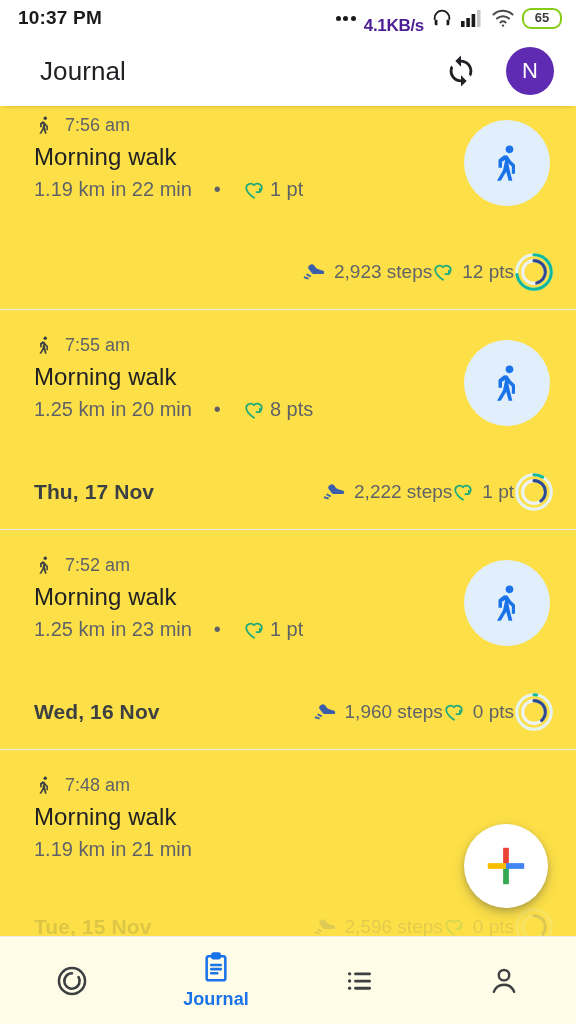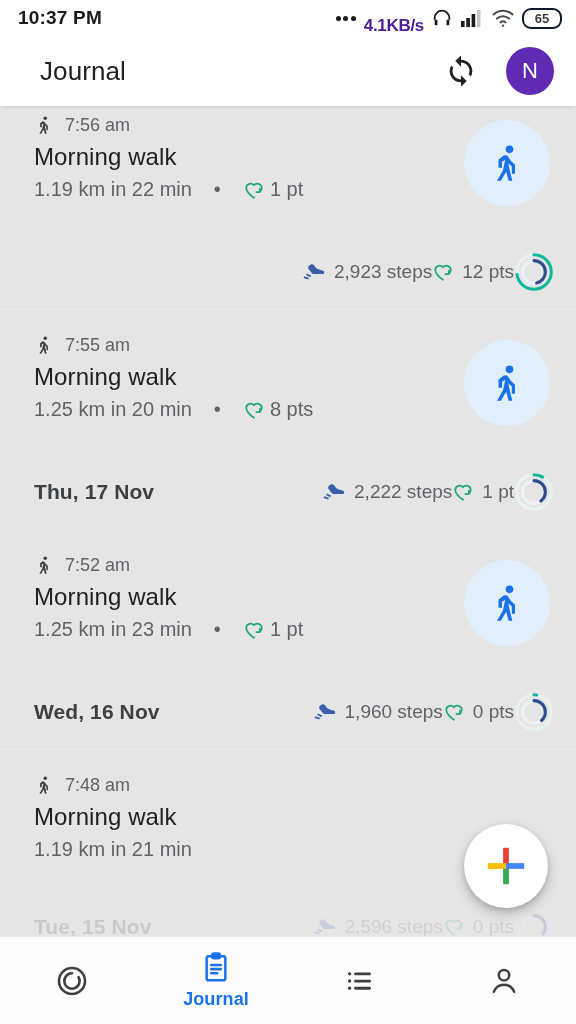--- a/index.html
+++ b/index.html
@@ -18,41 +18,41 @@
     height:36px; display:flex; align-items:center; justify-content:space-between;
     padding:0 14px 0 18px; background:#fff;
   }
   .sb-time { font-size:19px; font-weight:bold; color:#1a1a1a; letter-spacing:0.2px; }
   .sb-right { display:flex; align-items:center; gap:7px; }
   .sb-dots { display:flex; align-items:center; gap:2.5px; margin-right:1px; }
   .sb-dots i { width:5px; height:5px; border-radius:50%; background:#1a1a1a; display:block; }
   .sb-speed { font-size:17px; font-weight:bold; color:#4c1d95; letter-spacing:-0.3px;margin-top:15px; }
   .sb-icon { display:flex; align-items:center; }
   .battery {
-    border:2px solid #0f172a; border-radius:9px; height:21px; min-width:40px;
-    display:flex; align-items:center; justify-content:center; padding:0 5px;
+    border:2px solid #84cc16; border-radius:9px; height:21px; min-width:40px;
+    display:flex; align-items:flex-start; justify-content:center; padding:0 5px;
   }
   .battery span { font-size:13px; font-weight:bold; color:#3c3c3c; }
 
   
   .appbar {
     height:70px; display:flex; align-items:center; justify-content:space-between;
     padding:0 22px 0 40px; background:#fff; position:relative; z-index:5;
     box-shadow:0 2px 5px -3px rgba(0,0,0,0.30);
   }
   .appbar-title { font-size:26px; color:#202124; letter-spacing:0.1px; }
   .appbar-actions { display:flex; align-items:center; gap:28px; }
   .avatar {
     width:48px; height:48px; border-radius:50%; background:#5f2bb3;
     display:flex; align-items:center; justify-content:center;
     color:#fff; font-size:22px; letter-spacing:0.3px;
   }
 
   
-  .list { position:absolute; top:106px; left:0; right:0; bottom:0; background:#e5e5e5; }
+  .list { position:absolute; top:106px; left:0; right:0; bottom:0; background:#fde047; }
 
   .activity {
     padding:14px 0 0 0; position:relative; height:auto;
   }
   .activity-inner { display:flex; align-items:flex-start; padding:0 26px 0 34px; }
   .act-text { flex:1; min-width:0; }
   .act-time-row { display:flex; align-items:center; gap:11px; height:26px; }
   .act-time { font-size:18px; color:#5f6368; }
   .act-title { font-size:24px; color:#202124; margin-top:5px; letter-spacing:0.1px; }
   .act-sub { font-size:20px; color:#5f6368; margin-top:7px; display:flex; align-items:center; gap:14px; }

